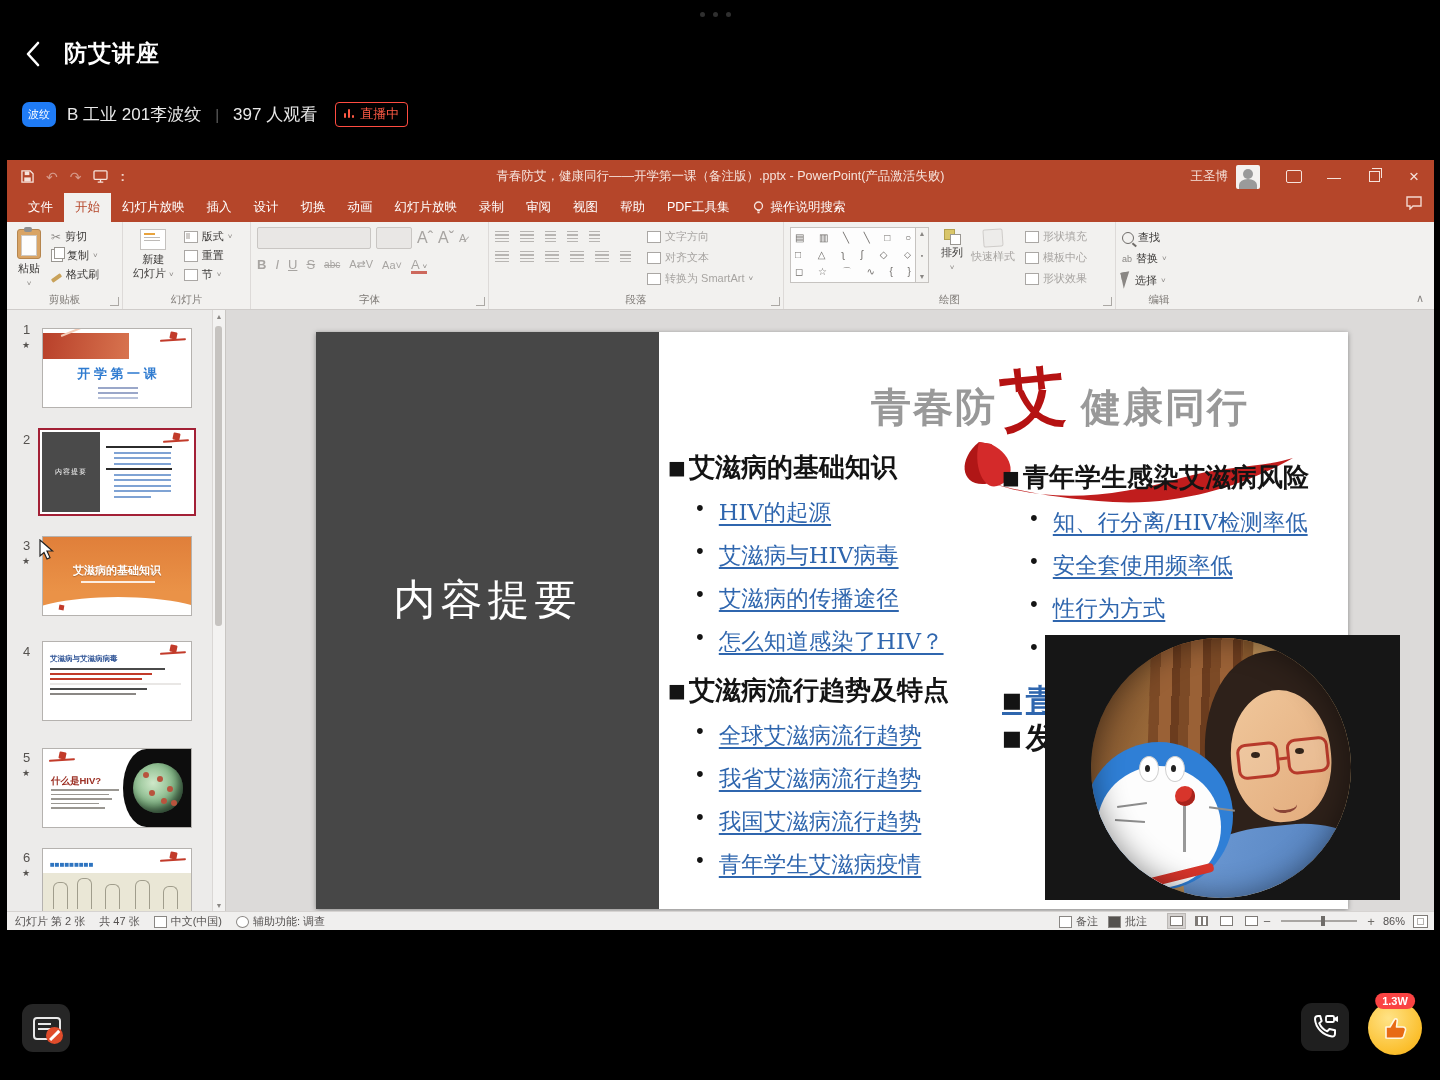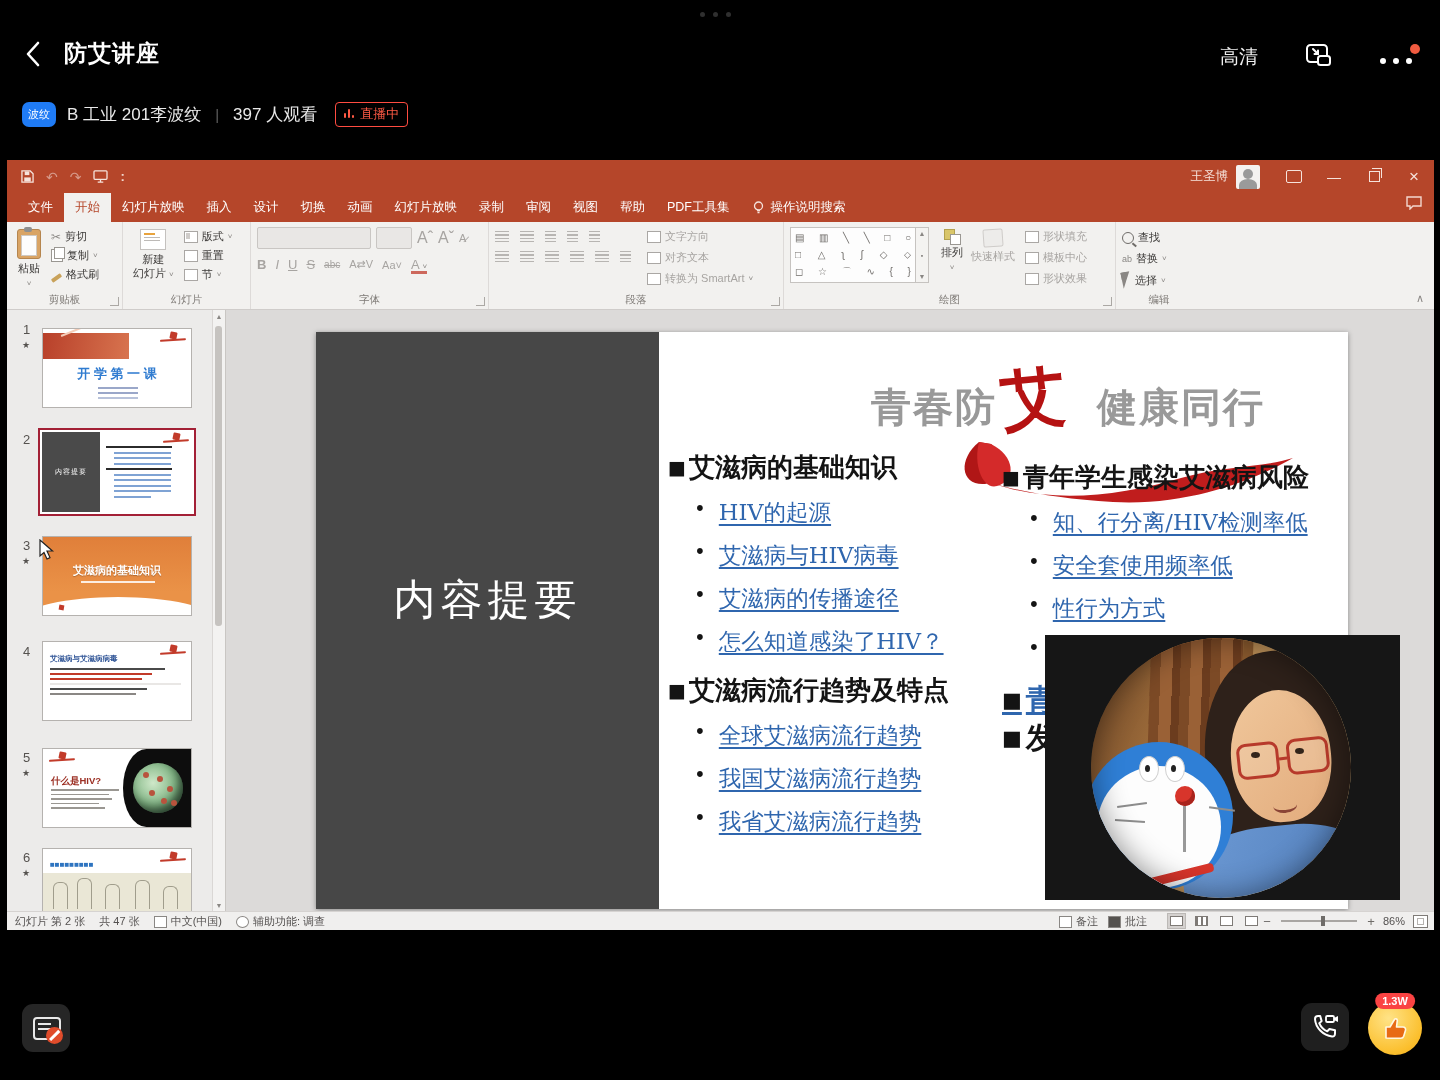--- a/index.html
+++ b/index.html
@@ -249,36 +249,20 @@
     </div>
 
   <div class="hdr-row1">
     <div class="back-btn">
       <svg width="18" height="28" viewBox="0 0 18 28">
         <polyline points="14,3 4,14 14,25" fill="none" stroke="#ffffff" stroke-width="2.6" stroke-linecap="round" stroke-linejoin="round"></polyline>
       </svg>
     </div>
     <div class="app-title">防艾讲座</div>
   </div>
-  <div class="hdr-right">
-    <div class="hd-label">高清</div>
-    <div>
-      <svg width="30" height="30" viewBox="0 0 30 30">
-        <rect x="3" y="5" width="20" height="17" rx="3.5" fill="none" stroke="#fff" stroke-width="2"></rect>
-        <rect x="14" y="16" width="12" height="9" rx="2.5" fill="#000" stroke="#fff" stroke-width="2"></rect>
-        <path d="M9,9 l5,5 M14,10.5 v3.5 h-3.5" fill="none" stroke="#fff" stroke-width="2" stroke-linecap="round"></path>
-      </svg>
-    </div>
-    <div class="more-btn">
-      <i></i>
-        <i></i>
-        <i></i>
-      <span class="more-dot"></span>
-    </div>
-  </div>
   <div class="hdr-row2">
     <span class="ch-badge">波纹</span>
     <span class="ch-name">B 工业 201李波纹</span>
     <span class="ch-div">|</span>
     <span class="viewers">397 人观看</span>
     <span class="live-badge">
       <span class="live-bars">
           <i></i>
           <i></i>
           <i></i>
@@ -297,20 +281,21 @@
             <rect x="3.5" y="8" width="7" height="4.5" fill="#f6e3dc"></rect>
         </svg>
         <span class="faded">↶</span>
         <span class="faded">↷</span>
         <svg width="15" height="13" viewBox="0 0 16 14">
           <rect x="1" y="1" width="14" height="9" rx="1" fill="none" stroke="#f6e3dc" stroke-width="1.4"></rect>
           <path d="M5,13 h6 M8,10 v3" stroke="#f6e3dc" stroke-width="1.4"></path>
         </svg>
         <span class="qat-colon">:</span>
       </div>
+      <div class="doc-title">青春防艾，健康同行——开学第一课（备注版）.pptx - PowerPoint(产品激活失败)</div>
       <div class="tb-right">
         <span class="user-name">王圣博</span>
         <span class="avatar">
             <i></i>
             <b></b>
           </span>
         <span class="wctl">
             <span class="ribbon-ic"></span>
           </span>
         <span class="wctl">—</span>
@@ -639,21 +624,21 @@
       </div>
 
       <div class="slide">
         <div class="slide-dark">
           <div class="panel-title">内容提要</div>
         </div>
 
         <div class="slide-hdr">
           <span class="hdr-gray">青春防</span>
           <span class="hdr-ai">艾</span>
-          <span class="hdr-gray" style="margin-left:28px;">健康同行</span>
+          <span class="hdr-gray" style="margin-left:12px;">健康同行</span>
           <svg class="hdr-ribbon" width="360" height="66" viewBox="0 0 360 66">
             <path d="M38,4 C16,22 20,48 44,46 C62,44 64,18 50,6 Z" fill="#b01616"></path>
             <path d="M50,6 C74,18 76,42 56,48 C42,52 32,28 38,4 Z" fill="#d42a2a"></path>
             <path d="M54,46 C110,66 180,58 240,40 C285,27 320,30 352,20 C310,44 245,68 172,64 C120,61 82,54 54,46 Z" fill="#c01d1d"></path>
           </svg>
         </div>
 
         <div class="scol c1">
           <div class="s-h">艾滋病的基础知识</div>
           <div class="s-li">
@@ -666,24 +651,27 @@
               <span>艾滋病的传播途径</span>
             </div>
           <div class="s-li">
               <span>怎么知道感染了HIV？</span>
             </div>
           <div class="s-h mt">艾滋病流行趋势及特点</div>
           <div class="s-li">
               <span>全球艾滋病流行趋势</span>
             </div>
           <div class="s-li">
+              <span>我省艾滋病流行趋势</span>
+            </div>
+          <div class="s-li">
               <span>我国艾滋病流行趋势</span>
             </div>
           <div class="s-li">
-              <span>我省艾滋病流行趋势</span>
+              <span>青年学生艾滋病疫情</span>
             </div>
         </div>
 
         <div class="scol c2">
           <div class="s-h">青年学生感染艾滋病风险</div>
           <div class="s-li">
               <span>知、行分离/HIV检测率低</span>
             </div>
           <div class="s-li">
               <span>安全套使用频率低</span>

